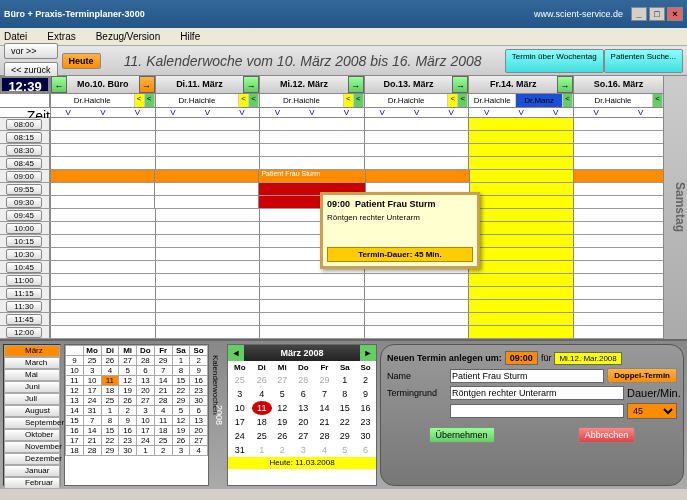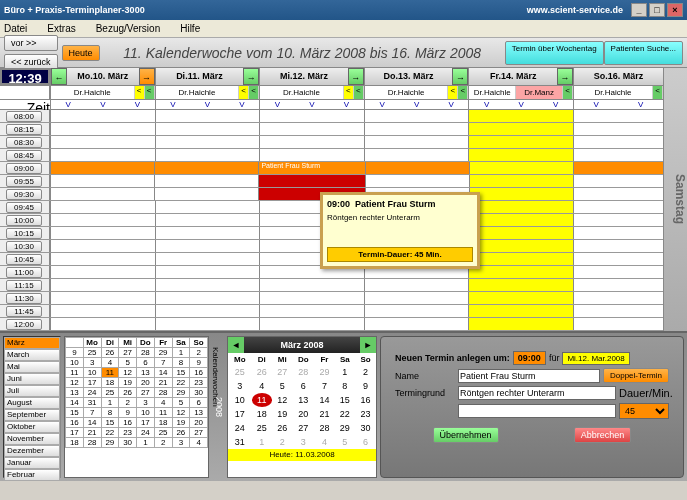--- a/index.html
+++ b/index.html
@@ -1,42 +1,42 @@
 <!DOCTYPE html>
 <html><head>
 <meta charset="utf-8">
 <style>
 *{box-sizing:border-box;margin:0;padding:0;font-family:Arial,sans-serif;font-size:9px}
 body{background:#d4d0c8;width:687px;height:500px;overflow:hidden}
-.titlebar{background:linear-gradient(#369,#258);color:#fff;height:20px;display:flex;align-items:center;padding:0 4px;font-size:11px;font-weight:bold}
-.titlebar .url{margin-left:auto;font-weight:bold}
+.titlebar{background:linear-gradient(#369,#258);color:#fff;height:28px;display:flex;align-items:center;padding:0 4px;font-size:11px;font-weight:bold}
+.titlebar .url{margin-left:auto;font-weight:normal}
 .winbtns{display:flex;gap:2px;margin-left:8px}
 .winbtn{width:16px;height:14px;background:#d4d0c8;border:1px solid #888;text-align:center;line-height:12px;font-size:9px;color:#000}
 .winbtn.close{background:#d66}
 .menubar{background:#ece9d8;height:18px;display:flex;align-items:center;padding:0 4px;border-bottom:1px solid #aaa}
 .menubar span{margin-right:20px;font-size:10px}
 .topbar{height:30px;background:linear-gradient(#e8e8e8,#ccc);display:flex;align-items:center;padding:0 4px;border-bottom:1px solid #888}
 .btn{border:1px solid #888;background:linear-gradient(#fff,#ddd);padding:2px 6px;cursor:pointer;font-size:9px;border-radius:2px}
-.btn.orange{background:linear-gradient(#ffb347,#ff8c00);color:#000;font-weight:normal}
+.btn.orange{background:linear-gradient(#ffb347,#ff8c00);color:#000;font-weight:bold}
 .btn.green{background:linear-gradient(#9f9,#6c6)}
 .btn.cyan{background:linear-gradient(#8ff,#4dd)}
 .btn.red{background:linear-gradient(#f88,#d44);color:#fff}
 .weektitle{flex:1;text-align:center;font-style:italic;font-size:14px;color:#444}
 .navbtns{display:flex;flex-direction:column;gap:3px;margin-right:4px}
 .dayhdr{height:18px;background:linear-gradient(#eee,#ccc);display:flex;border-bottom:1px solid #888}
 .clock{width:50px;background:#004;color:#fff;font-weight:bold;font-size:13px;text-align:center;line-height:18px;border:2px solid #888}
 .arrowbtn{width:16px;background:linear-gradient(#9f9,#6c6);border:1px solid #666;text-align:center;line-height:16px}
 .arrowbtn.orange{background:linear-gradient(#ffb347,#ff8c00)}
 .daycol{flex:1;border-left:1px solid #888;text-align:center;line-height:16px;font-weight:bold;font-size:9px;background:linear-gradient(#eee,#ccc);display:flex}
 .daycol .lbl{flex:1}
 .docrow{height:14px;display:flex;border-bottom:1px solid #888;background:#fff}
 .docrow .timecol{width:50px;border-right:1px solid #888}
 .doccell{flex:1;border-left:1px solid #888;display:flex}
 .docname{flex:1;text-align:center;font-size:8px;line-height:13px;border-right:1px solid #ccc}
-.docname.hl{background:#fca5a5}
+.docname.hl{background:#1d4ed8}
 .mini{width:10px;text-align:center;font-size:8px;border-right:1px solid #ccc}
 .mini.g{background:#6c6}
 .mini.y{background:#ff0}
 .vrow{height:10px;display:flex;background:#fff;border-bottom:1px solid #888}
 .vrow .timecol{width:50px}
 .vcell{flex:1;border-left:1px solid #888;display:flex}
 .vmark{flex:1;text-align:center;color:#00a;font-size:8px}
 .sched{flex:1;overflow:auto}
 .srow{height:13px;display:flex;background:#fff;border-bottom:1px solid #999}
 .srow .timecol{width:50px;border-right:1px solid #888;background:#eee;display:flex;align-items:center}
@@ -45,36 +45,36 @@
 .scell.red{background:#c00;color:#fff;font-size:7px;padding-left:2px}
 .scell.yellow{background:#ff0}
 .srow.hl .scell{background:#ff8c00}
 .srow.hl .scell.yellow{background:#ff0}
 .tooltip{position:absolute;left:320px;top:192px;width:160px;background:#ffffd0;border:3px solid #c9a050;box-shadow:2px 2px 4px rgba(0,0,0,.4);padding:4px;z-index:10}
 .tooltip .hdr{font-weight:bold;font-size:9px;margin-bottom:4px}
 .tooltip .body{font-size:8px;min-height:30px}
 .tooltip .dur{background:#ffcc00;border:1px solid #aa8800;text-align:center;font-weight:bold;font-size:8px;padding:2px;margin-top:4px}
 .bottom{height:150px;display:flex;background:linear-gradient(#888,#aaa);border-top:2px solid #666;padding:3px;gap:3px}
 .monthlist{width:58px;background:#ddd;border:1px inset #888;display:flex;flex-direction:column}
-.monthlist .m{height:28px;font-size:8px;padding-left:2px;border:1px solid #aaa;background:linear-gradient(#fff,#ddd);margin:0;line-height:10px}
+.monthlist .m{height:28px;font-size:8px;padding-left:20px;border:1px solid #aaa;background:linear-gradient(#fff,#ddd);margin:0;line-height:10px}
 .monthlist .m.sel{background:#ff8c00}
 .kwcal{width:145px;background:#fff;border:1px solid #666;font-size:8px;position:relative}
 .kwcal table{width:100%;border-collapse:collapse}
 .kwcal th,.kwcal td{border:1px solid #aaa;text-align:center;width:14px;height:10px;font-size:8px}
 .kwlabel{position:absolute;right:-12px;top:10px;writing-mode:vertical-rl;font-size:8px}
 .minical{width:150px;background:#fff;border:1px solid #666}
 .minical .hdr{background:linear-gradient(#444,#222);color:#fff;text-align:center;font-weight:bold;font-size:10px;height:16px;line-height:16px;display:flex}
 .minical .hdr .nav{width:16px;background:#6c6;color:#000}
 .minical table{width:100%;border-collapse:collapse}
 .minical th{font-size:8px;height:12px}
 .minical td{text-align:center;font-size:9px;height:14px}
 .minical td.other{color:#aaa}
 .minical td.today{background:#c00;color:#fff;border-radius:50%}
 .minical .foot{background:#ff0;text-align:center;font-size:8px;height:12px;line-height:12px}
-.newapt{flex:1;background:linear-gradient(#999,#777);border:1px solid #555;border-radius:4px;padding:14px;color:#000}
+.newapt{flex:1;background:linear-gradient(#999,#777);border:1px solid #555;border-radius:14px;padding:6px;color:#000}
 .newapt .row{display:flex;align-items:center;margin-bottom:3px;gap:3px}
 .newapt label{font-size:9px;width:60px}
 .newapt input,.newapt select{font-size:9px;border:1px solid #666;padding:1px;background:#fff}
 .newapt .time{background:#ff8c00;font-weight:bold;padding:1px 4px;border:1px solid #666}
 .newapt .date{background:#ff0;padding:1px 4px;border:1px solid #666;font-size:8px}
 .newapt .btns{display:flex;justify-content:space-around;margin-top:8px}
 .satside{width:24px;background:linear-gradient(#ccc,#aaa);writing-mode:vertical-rl;text-align:center;font-size:12px;font-weight:bold;color:#666;border-left:1px solid #888}
 .gridwrap{display:flex}
 .gridmain{flex:1}
 </style>
@@ -109,21 +109,21 @@
   <div class="btn cyan" style="height:24px;white-space:pre-line;font-size:8px">Patienten Suche...</div>
 </div>
 
 <div class="gridwrap">
 <div class="gridmain">
 
 <div class="dayhdr">
   <div class="clock">12:39</div>
   <div class="daycol">
           <div class="arrowbtn">←</div>
-          <div class="lbl">Mo.10. März</div>
+          <div class="lbl">Mo.10. Büro</div>
           <div class="arrowbtn orange">→</div>
         </div>
   <div class="daycol">
           <div class="lbl">Di.11. März</div>
           <div class="arrowbtn">→</div>
         </div>
   <div class="daycol">
           <div class="lbl">Mi.12. März</div>
           <div class="arrowbtn">→</div>
         </div>

